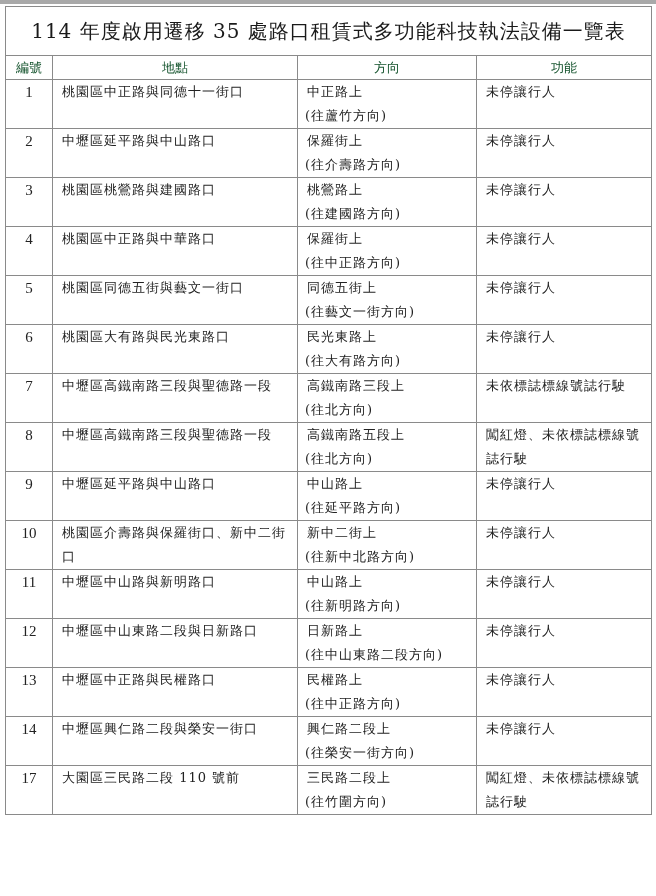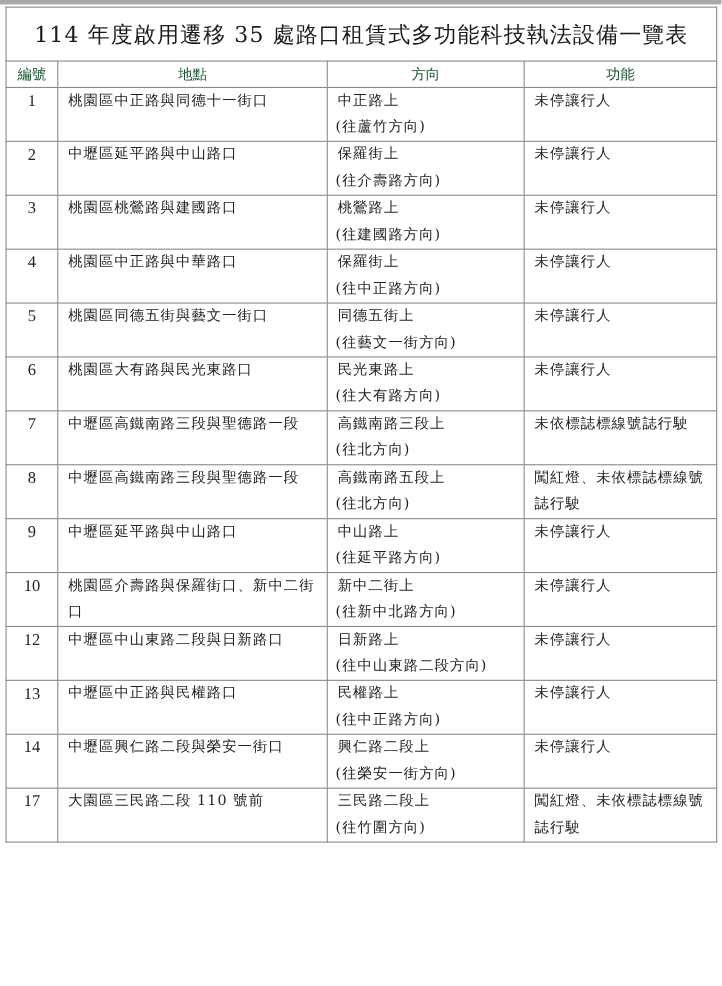--- a/index.html
+++ b/index.html
@@ -179,20 +179,29 @@
       <tr>
         <td class="num">10</td>
         <td class="cell">桃園區介壽路與保羅街口、新中二街口</td>
         <td class="cell">
           <span>新中二街上</span>
           <span class="dir-line2">(往新中北路方向)</span>
         </td>
         <td class="cell">未停讓行人</td>
       </tr>
       <tr>
+        <td class="num">11</td>
+        <td class="cell">中壢區中山路與新明路口</td>
+        <td class="cell">
+          <span>中山路上</span>
+          <span class="dir-line2">(往新明路方向)</span>
+        </td>
+        <td class="cell">未停讓行人</td>
+      </tr>
+      <tr>
         <td class="num">12</td>
         <td class="cell">中壢區中山東路二段與日新路口</td>
         <td class="cell">
           <span>日新路上</span>
           <span class="dir-line2">(往中山東路二段方向)</span>
         </td>
         <td class="cell">未停讓行人</td>
       </tr>
       <tr>
         <td class="num">13</td>

